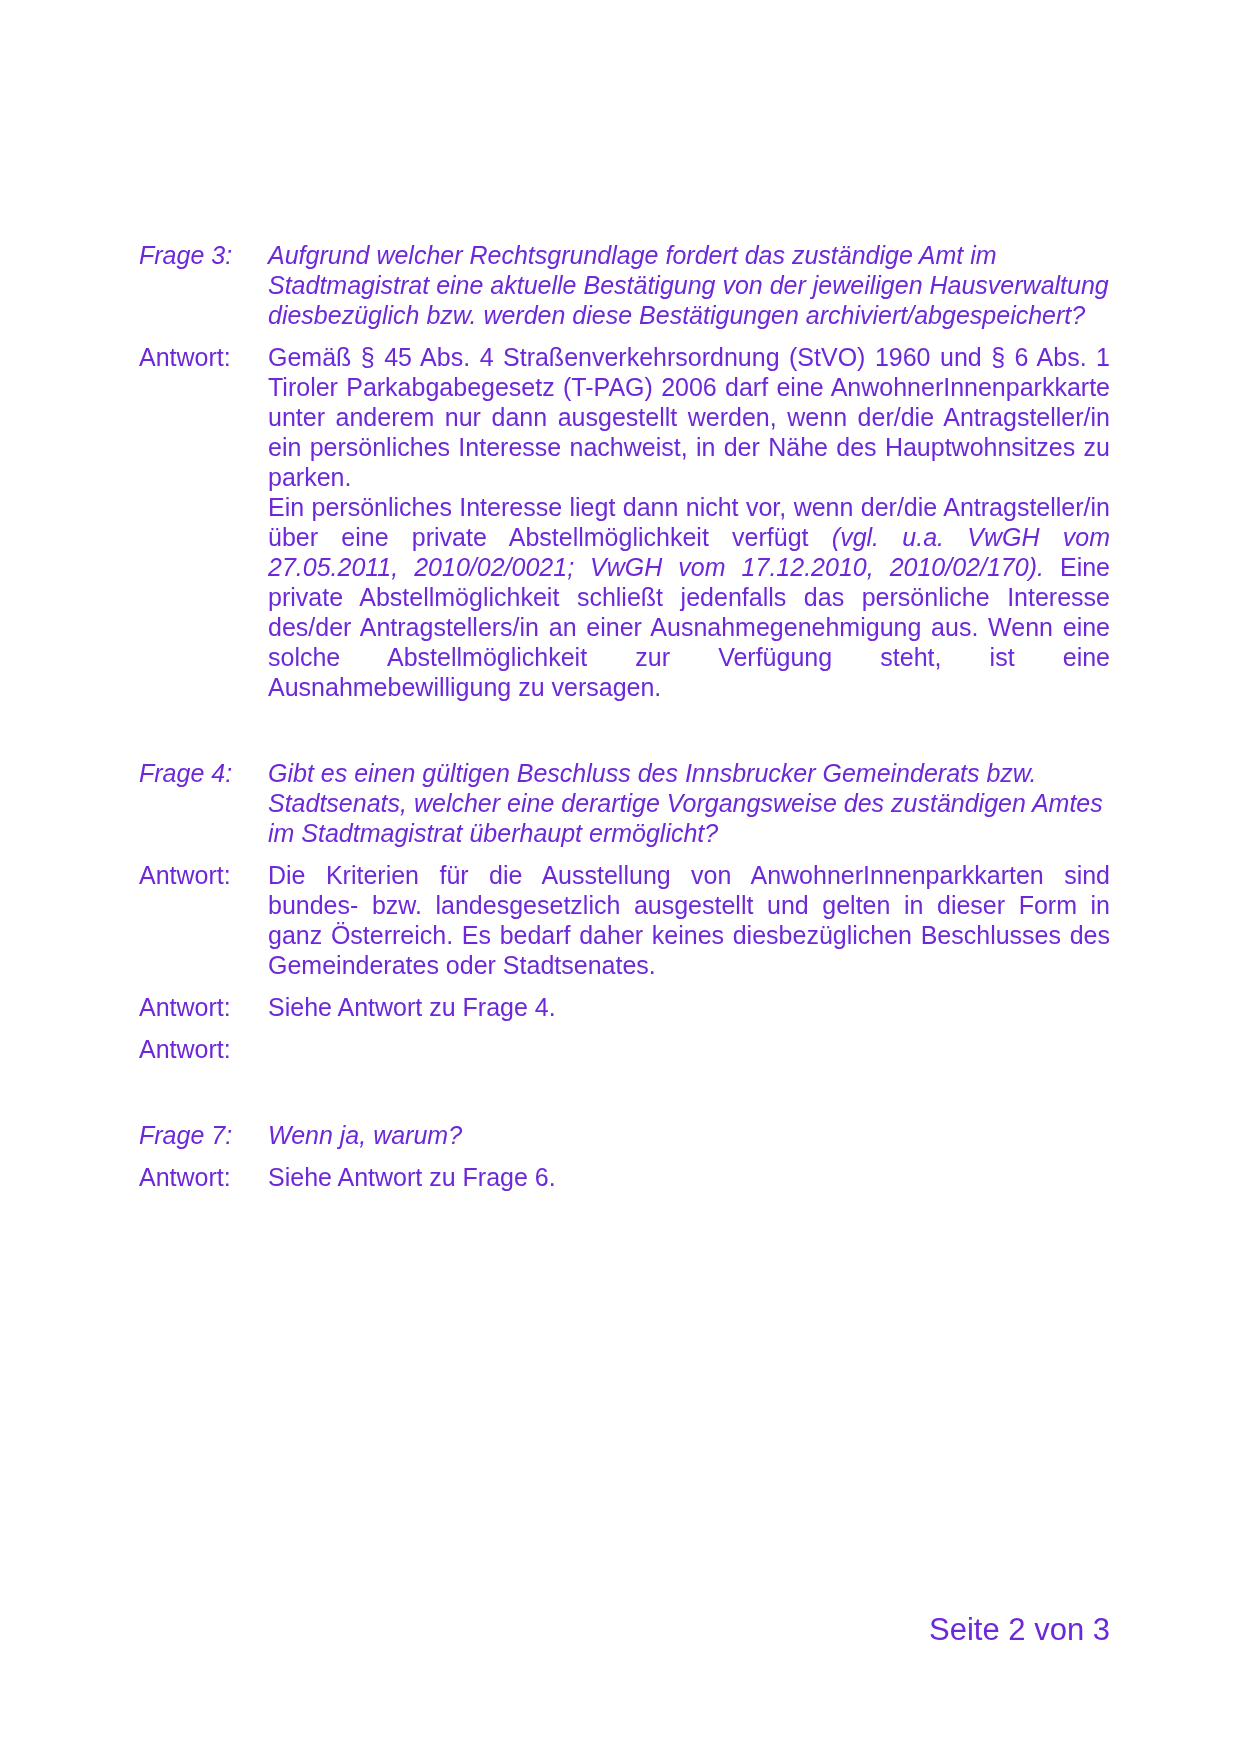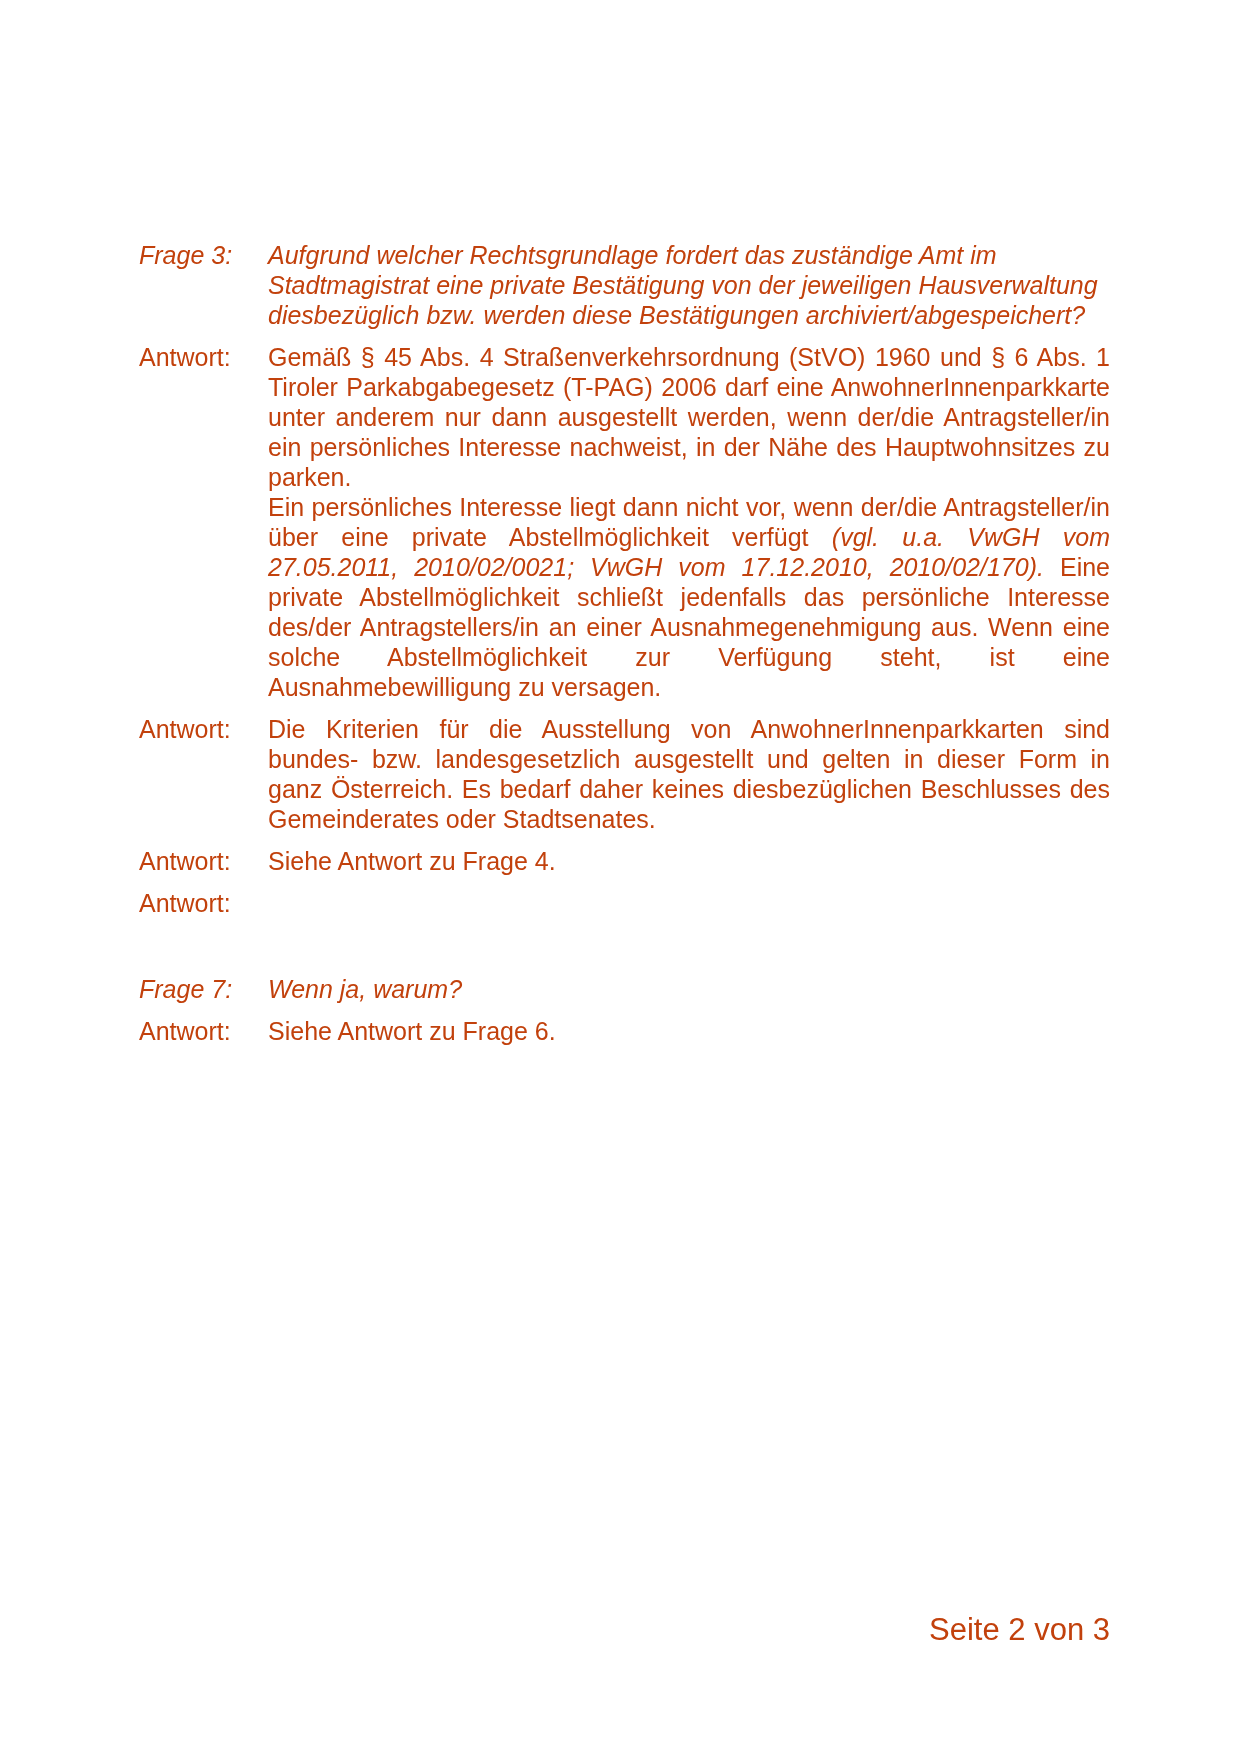--- a/index.html
+++ b/index.html
@@ -1,21 +1,21 @@
 <!DOCTYPE html>
 <html lang="de"><head>
 <meta charset="utf-8">
 <style>
   html, body { margin: 0; padding: 0; background: #ffffff; }
   .page {
     position: relative;
     width: 1241px;
     height: 1755px;
     background: #ffffff;
-    color: #c2410c;
+    color: #6d28d9;
     font-family: "Liberation Sans", "DejaVu Sans", sans-serif;
     font-size: 25px;
     line-height: 30px;
     overflow: hidden;
   }
   .content {
     position: absolute;
     top: 240px;
     left: 139px;
     width: 971px;
@@ -46,31 +46,35 @@
   }
 </style>
 </head>
 <body>
 
 <div class="page">
   <main class="content">
 
     <section class="row q first">
       <div class="label">Frage 3:</div>
-      <div class="body">Aufgrund welcher Rechtsgrundlage fordert das zuständige Amt im Stadtmagistrat eine private Bestätigung von der jeweiligen Hausverwaltung diesbezüglich bzw. werden diese Bestätigungen archiviert/abgespeichert?</div>
+      <div class="body">Aufgrund welcher Rechtsgrundlage fordert das zuständige Amt im Stadtmagistrat eine aktuelle Bestätigung von der jeweiligen Hausverwaltung diesbezüglich bzw. werden diese Bestätigungen archiviert/abgespeichert?</div>
     </section>
 
     <section class="row a">
       <div class="label">Antwort:</div>
       <div class="body">
         <p>Gemäß § 45 Abs. 4 Straßenverkehrsordnung (StVO) 1960 und § 6 Abs. 1 Tiroler Parkabgabegesetz (T-PAG) 2006 darf eine AnwohnerInnenparkkarte unter anderem nur dann ausgestellt werden, wenn der/die Antragsteller/in ein persönliches Interesse nachweist, in der Nähe des Hauptwohnsitzes zu parken.</p>
         <p><span>Ein persönliches Interesse liegt dann nicht vor, wenn der/die Antragsteller/in über eine private Abstellmöglichkeit verfügt </span><span class="cite">(vgl. u.a. VwGH vom 27.05.2011, 2010/02/0021; VwGH vom 17.12.2010, 2010/02/170).</span><span> Eine private Abstellmöglichkeit schließt jedenfalls das persönliche Interesse des/der Antragstellers/in an einer Ausnahmegenehmigung aus. Wenn eine solche Abstellmöglichkeit zur Verfügung steht, ist eine Ausnahmebewilligung zu versagen.</span></p>
       </div>
     </section>
 
+    <section class="row q">
+      <div class="label">Frage 4:</div>
+      <div class="body">Gibt es einen gültigen Beschluss des Innsbrucker Gemeinderats bzw. Stadtsenats, welcher eine derartige Vorgangsweise des zuständigen Amtes im Stadtmagistrat überhaupt ermöglicht?</div>
+    </section>
 
     <section class="row a">
       <div class="label">Antwort:</div>
       <div class="body">Die Kriterien für die Ausstellung von AnwohnerInnenparkkarten sind bundes- bzw. landesgesetzlich ausgestellt und gelten in dieser Form in ganz Österreich. Es bedarf daher keines diesbezüglichen Beschlusses des Gemeinderates oder Stadtsenates.</div>
     </section>
 
 
     <section class="row a">
       <div class="label">Antwort:</div>
       <div class="body">Siehe Antwort zu Frage 4.</div>

